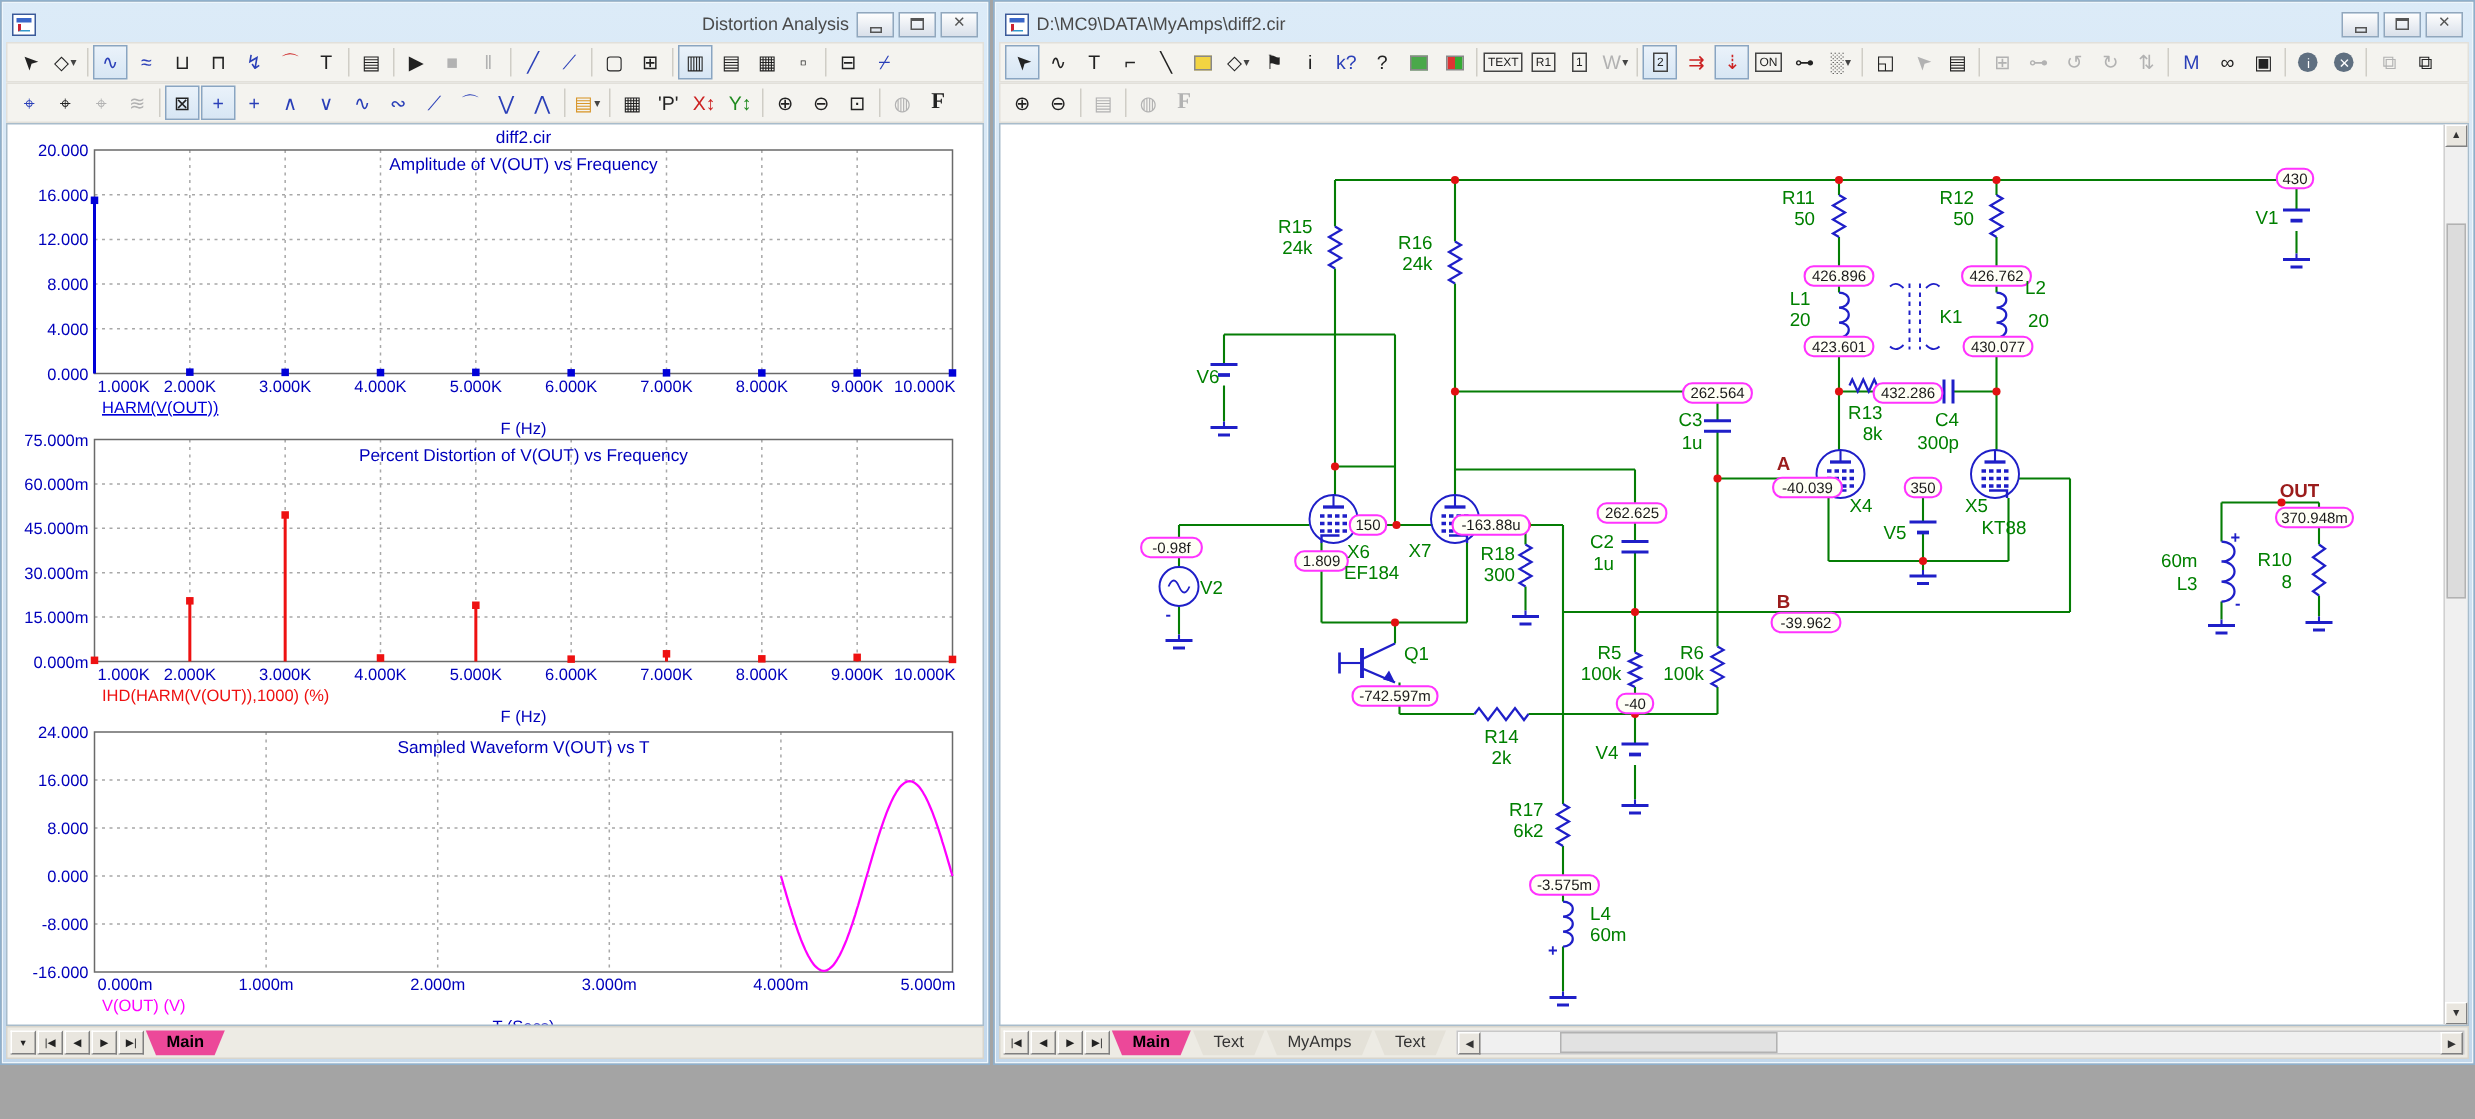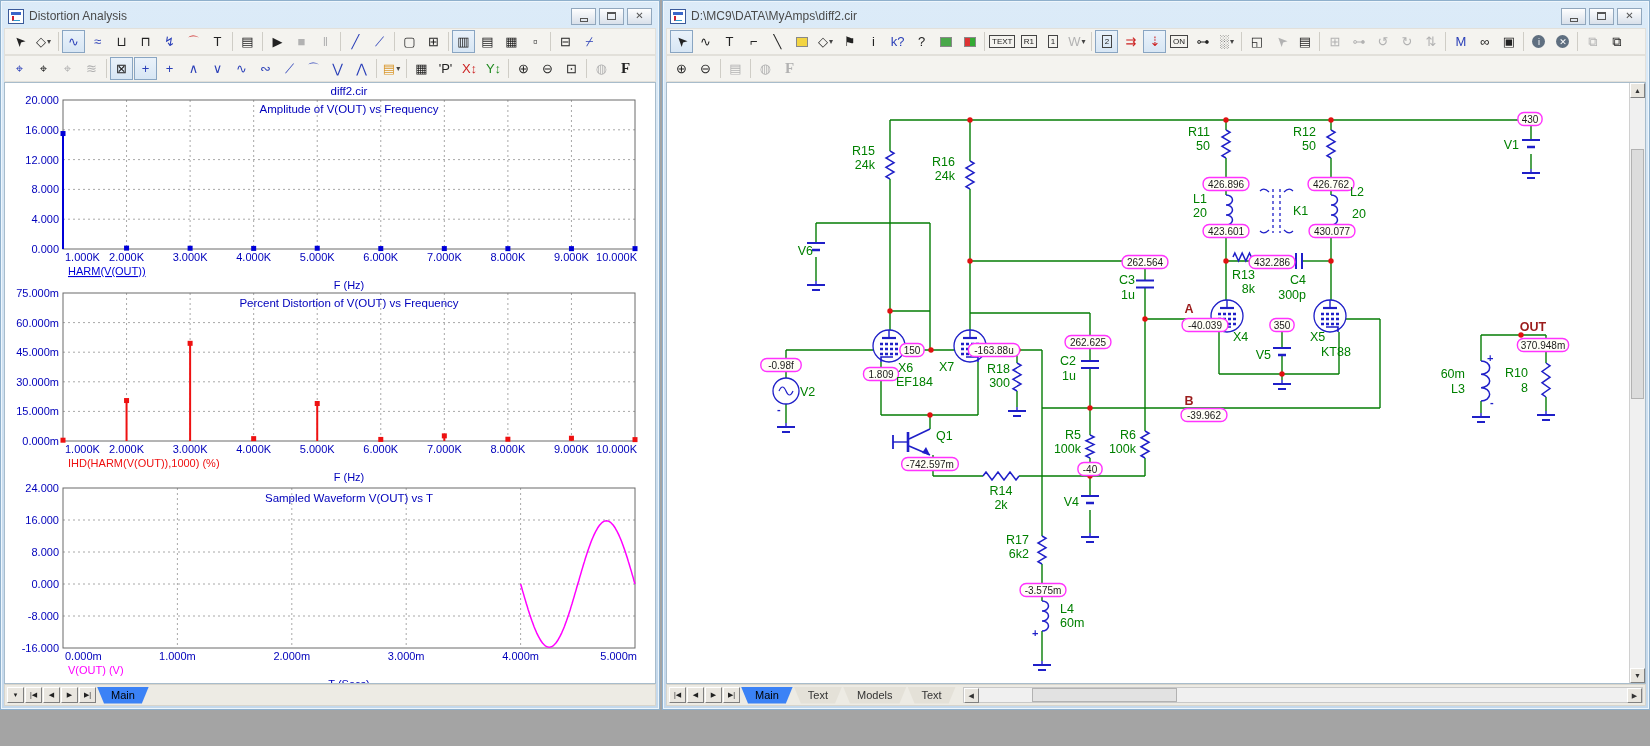--- a/index.html
+++ b/index.html
@@ -2,21 +2,21 @@
 <html><head>
 <meta charset="utf-8">
 <style>
   * { margin:0; padding:0; box-sizing:border-box; }
   html,body { width:1650px; height:746px; overflow:hidden;
     font-family:"Liberation Sans", sans-serif; background:#a4a4a4; }
   .win { position:absolute; top:0; height:710px;
     background:linear-gradient(#dcebf8,#c3d8ec);
     border:1px solid #8fb0cc; box-shadow:inset 0 0 0 1px #eef6fc;
     padding:3px; display:flex; flex-direction:column; }
-  #left-win  { left:0;   width:660px; }
+  #left-win  { left:0;   width:660px;text-align:right; }
   #right-win { left:662px; width:988px; }
   .titlebar { height:24px; display:flex; align-items:center; padding:0 4px; gap:5px; }
   .titlebar .ttext { font-size:12px; color:#4a4a4a; flex:1; white-space:nowrap; overflow:hidden; }
   .appicon { width:16px; height:15px; border:1px solid #3a5a9a; background:#fff; position:relative; }
   .appicon i { position:absolute; left:2px; top:2px; width:10px; height:3px; background:#3a66c8; }
   .appicon em{ position:absolute; left:3px; bottom:2px; width:8px; height:5px;
                border-left:2px solid #c23; border-bottom:1px solid #39c; }
   .winbtns { display:flex; gap:3px; }
   .wbtn { width:25px; height:17px; border:1px solid #91a7bd;
     background:linear-gradient(#fefefe,#d9e0ea); display:flex; align-items:center; justify-content:center; }
@@ -44,21 +44,21 @@
   .tbtn.r135 .g { transform:rotate(-135deg); }
   .tbtn.serif .g { font-family:"Liberation Serif", serif; font-weight:bold; font-size:15px; }
   .tsep { width:1px; height:19px; background:#cfcdc6; margin:0 2px; }
   .winbody { flex:1; background:#fff; border:1px solid #a8bccb; position:relative; overflow:hidden; }
   .tabrow { height:22px; background:#edebe4; border:1px solid #d8d5cc; display:flex; align-items:center;
     padding:0 2px; gap:1px; font-size:11px; }
   .navb { width:17px; height:16px; font-size:7px; display:flex; align-items:center; justify-content:center;
     border:1px solid; border-color:#fff #7f7f7f #7f7f7f #fff; background:#e9e6df; color:#222; }
   .tab { padding:2px 14px 3px 14px; color:#333;
     clip-path:polygon(0 0,100% 0,calc(100% - 7px) 100%,7px 100%); background:#e4e1d8; }
-  .tab.active { background:#3b82f6; font-weight:normal; color:#000; }
+  .tab.active { background:#ec4899; font-weight:bold; color:#000; }
   .vscroll { position:absolute; right:0; top:0; bottom:0; width:16px; background:#f0f0f0;
     border-left:1px solid #d0d0d0; }
   .sbtn { position:absolute; left:0; width:15px; height:15px; border:1px solid;
      border-color:#fff #808080 #808080 #fff; background:#e9e6df; font-size:7px; color:#333;
      display:flex; align-items:center; justify-content:center; }
   .vthumb { position:absolute; left:1px; top:66px; width:13px; height:250px; background:#dcdcdc;
      border:1px solid #b2b2b2; }
   .hscroll { flex:1; height:16px; margin-left:6px; display:flex; align-items:center;
      background:#f0f0f0; border:1px solid #c8c8c8; position:relative; }
   .hthumb { position:absolute; left:68px; width:145px; top:0; height:14px; background:#e2e2e2;
@@ -838,21 +838,21 @@
       <span class="sbtn" style="bottom:0">▼</span>
     </div>
   </div>
   <div class="tabrow" id="rw-tabs">
       <span class="navb">|◀</span>
       <span class="navb">◀</span>
       <span class="navb">▶</span>
       <span class="navb">▶|</span>
       <span class="tab active">Main</span>
       <span class="tab">Text</span>
-      <span class="tab">Models</span>
+      <span class="tab">MyAmps</span>
       <span class="tab">Text</span>
       <span class="hscroll">
         <span class="sbtn" style="left:0;top:0">◀</span>
         <span class="hthumb"></span>
         <span class="sbtn" style="left:auto;right:0;top:0">▶</span>
       </span>
     </div>
 </div>
 
 </body></html>

